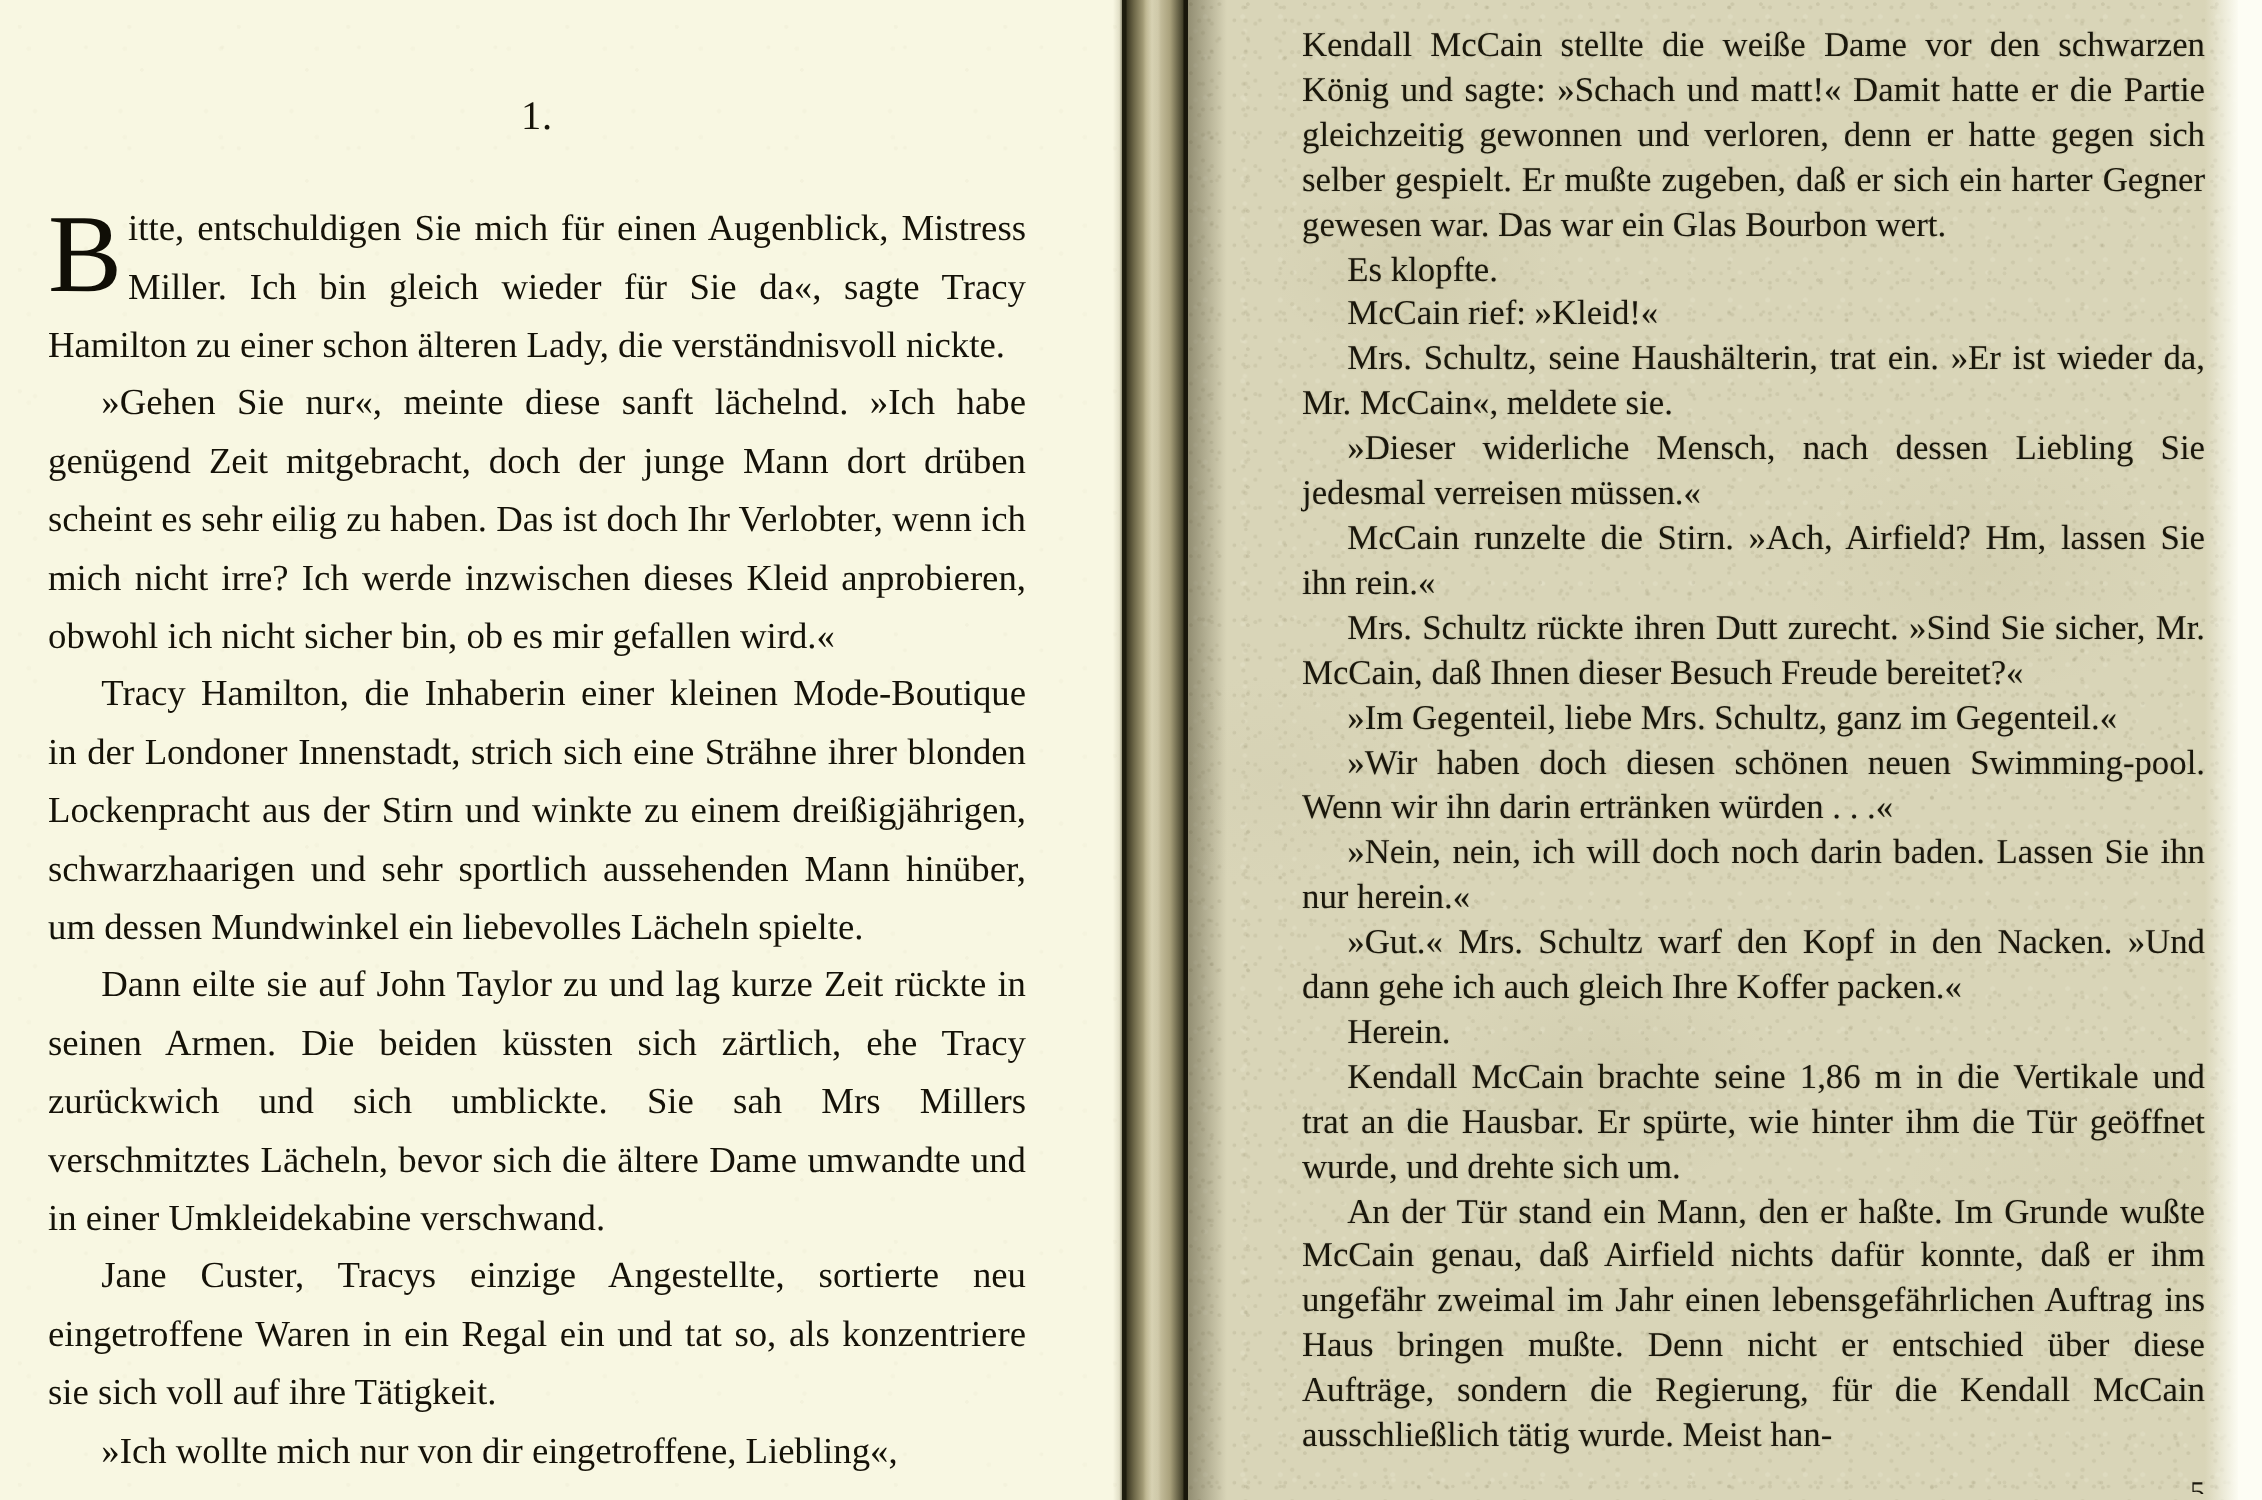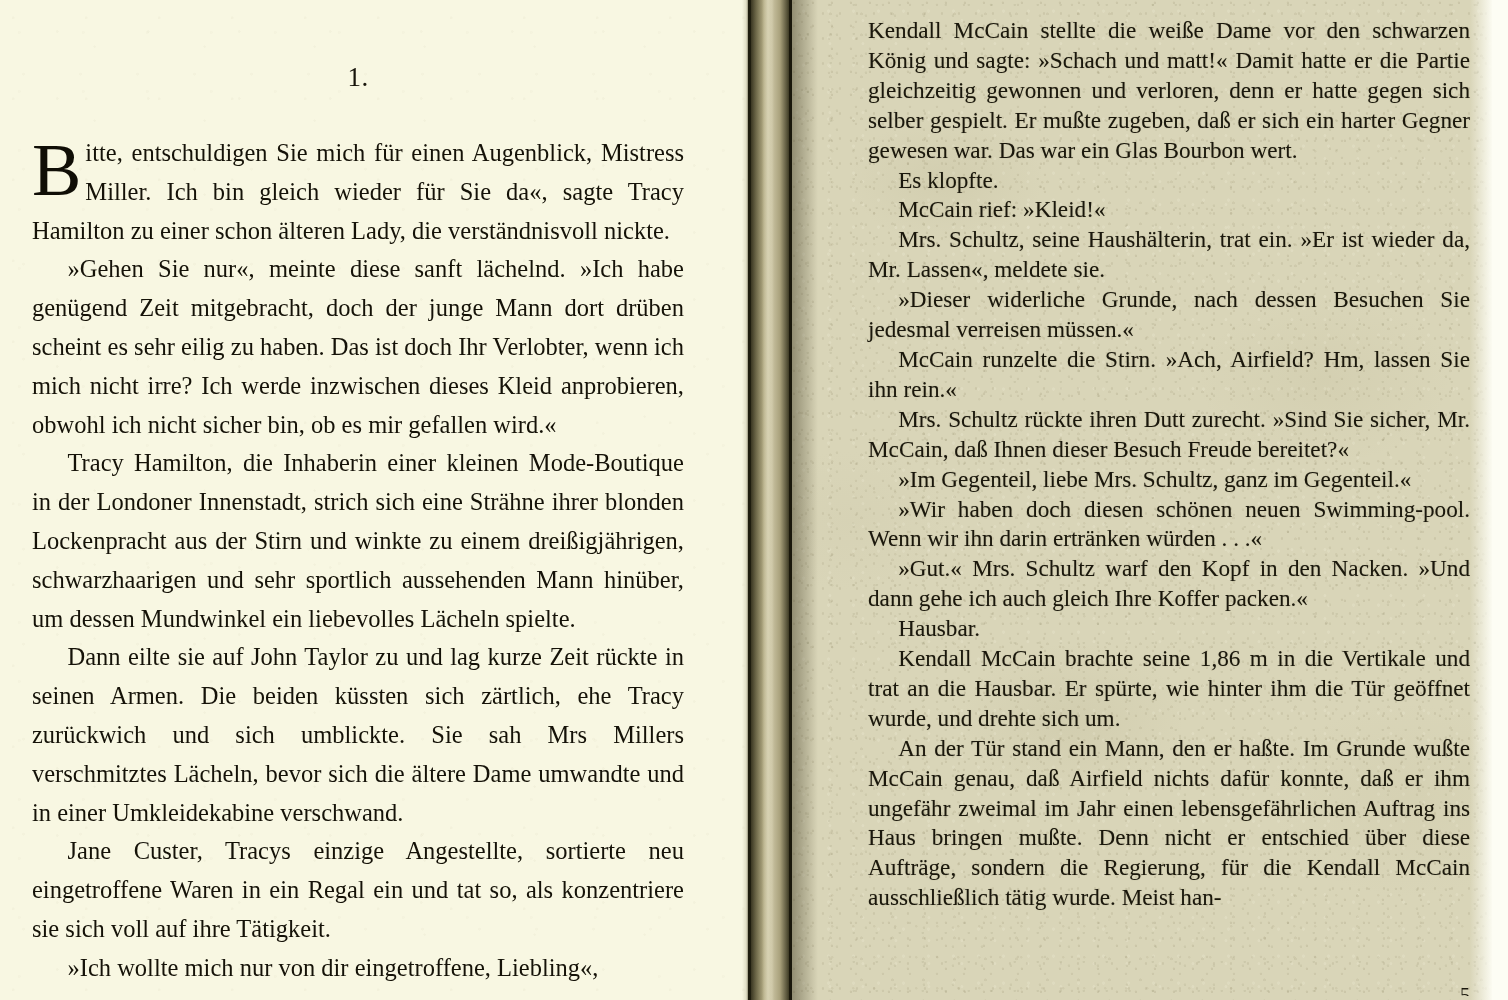--- a/index.html
+++ b/index.html
@@ -213,28 +213,29 @@
     <div class="gutter-line-b"></div>
   </div>
 
   <div class="page-right">
     <div class="grain"></div>
     <div class="blotch"></div>
     <div class="right-text">
       <p class="noindent"><span>Kendall McCain stellte die weiße Dame vor den schwarzen König und sagte: »Schach und matt!« Damit hatte er die Partie gleichzeitig gewonnen und verloren, denn er hatte gegen sich selber gespielt. Er mußte zugeben, daß er sich ein harter Gegner gewesen war. Das war ein Glas Bourbon wert.</span></p>
       <p><span>Es klopfte.</span></p>
       <p><span>McCain rief: »Kleid!«</span></p>
-      <p><span>Mrs. Schultz, seine Haushälterin, trat ein. »Er ist wieder da, Mr. Lassen«, meldete sie.</span></p>
-      <p><span>»Dieser widerliche Grunde, nach dessen Besuchen Sie jedesmal verreisen müssen.«</span></p>
+      <p><span>Mrs. Schultz, seine Haushälterin, trat ein. »Er ist wieder da, Mr. McCain«, meldete sie.</span></p>
+      <p><span>»Dieser widerliche Mensch, nach dessen Liebling Sie jedesmal verreisen müssen.«</span></p>
       <p><span>McCain runzelte die Stirn. »Ach, Airfield? Hm, lassen Sie ihn rein.«</span></p>
       <p><span>Mrs. Schultz rückte ihren Dutt zurecht. »Sind Sie sicher, Mr. McCain, daß Ihnen dieser Besuch Freude bereitet?«</span></p>
       <p><span>»Im Gegenteil, liebe Mrs. Schultz, ganz im Gegenteil.«</span></p>
       <p><span>»Wir haben doch diesen schönen neuen Swimming-pool. Wenn wir ihn darin ertränken würden . . .«</span></p>
+      <p><span>»Nein, nein, ich will doch noch darin baden. Lassen Sie ihn nur herein.«</span></p>
       <p><span>»Gut.« Mrs. Schultz warf den Kopf in den Nacken. »Und dann gehe ich auch gleich Ihre Koffer packen.«</span></p>
-      <p><span>Hausbar.</span></p>
+      <p><span>Herein.</span></p>
       <p><span>Kendall McCain brachte seine 1,86 m in die Vertikale und trat an die Hausbar. Er spürte, wie hinter ihm die Tür geöffnet wurde, und drehte sich um.</span></p>
       <p><span>An der Tür stand ein Mann, den er haßte. Im Grunde wußte McCain genau, daß Airfield nichts dafür konnte, daß er ihm ungefähr zweimal im Jahr einen lebensgefährlichen Auftrag ins Haus bringen mußte. Denn nicht er entschied über diese Aufträge, sondern die Regierung, für die Kendall McCain ausschließlich tätig wurde. Meist han-</span></p>
     </div>
     <div class="folio">5</div>
     <div class="page-right-innershadow"></div>
     <div class="page-right-fade"></div>
   </div>
 
   <div class="page-right-outer"></div>
 

